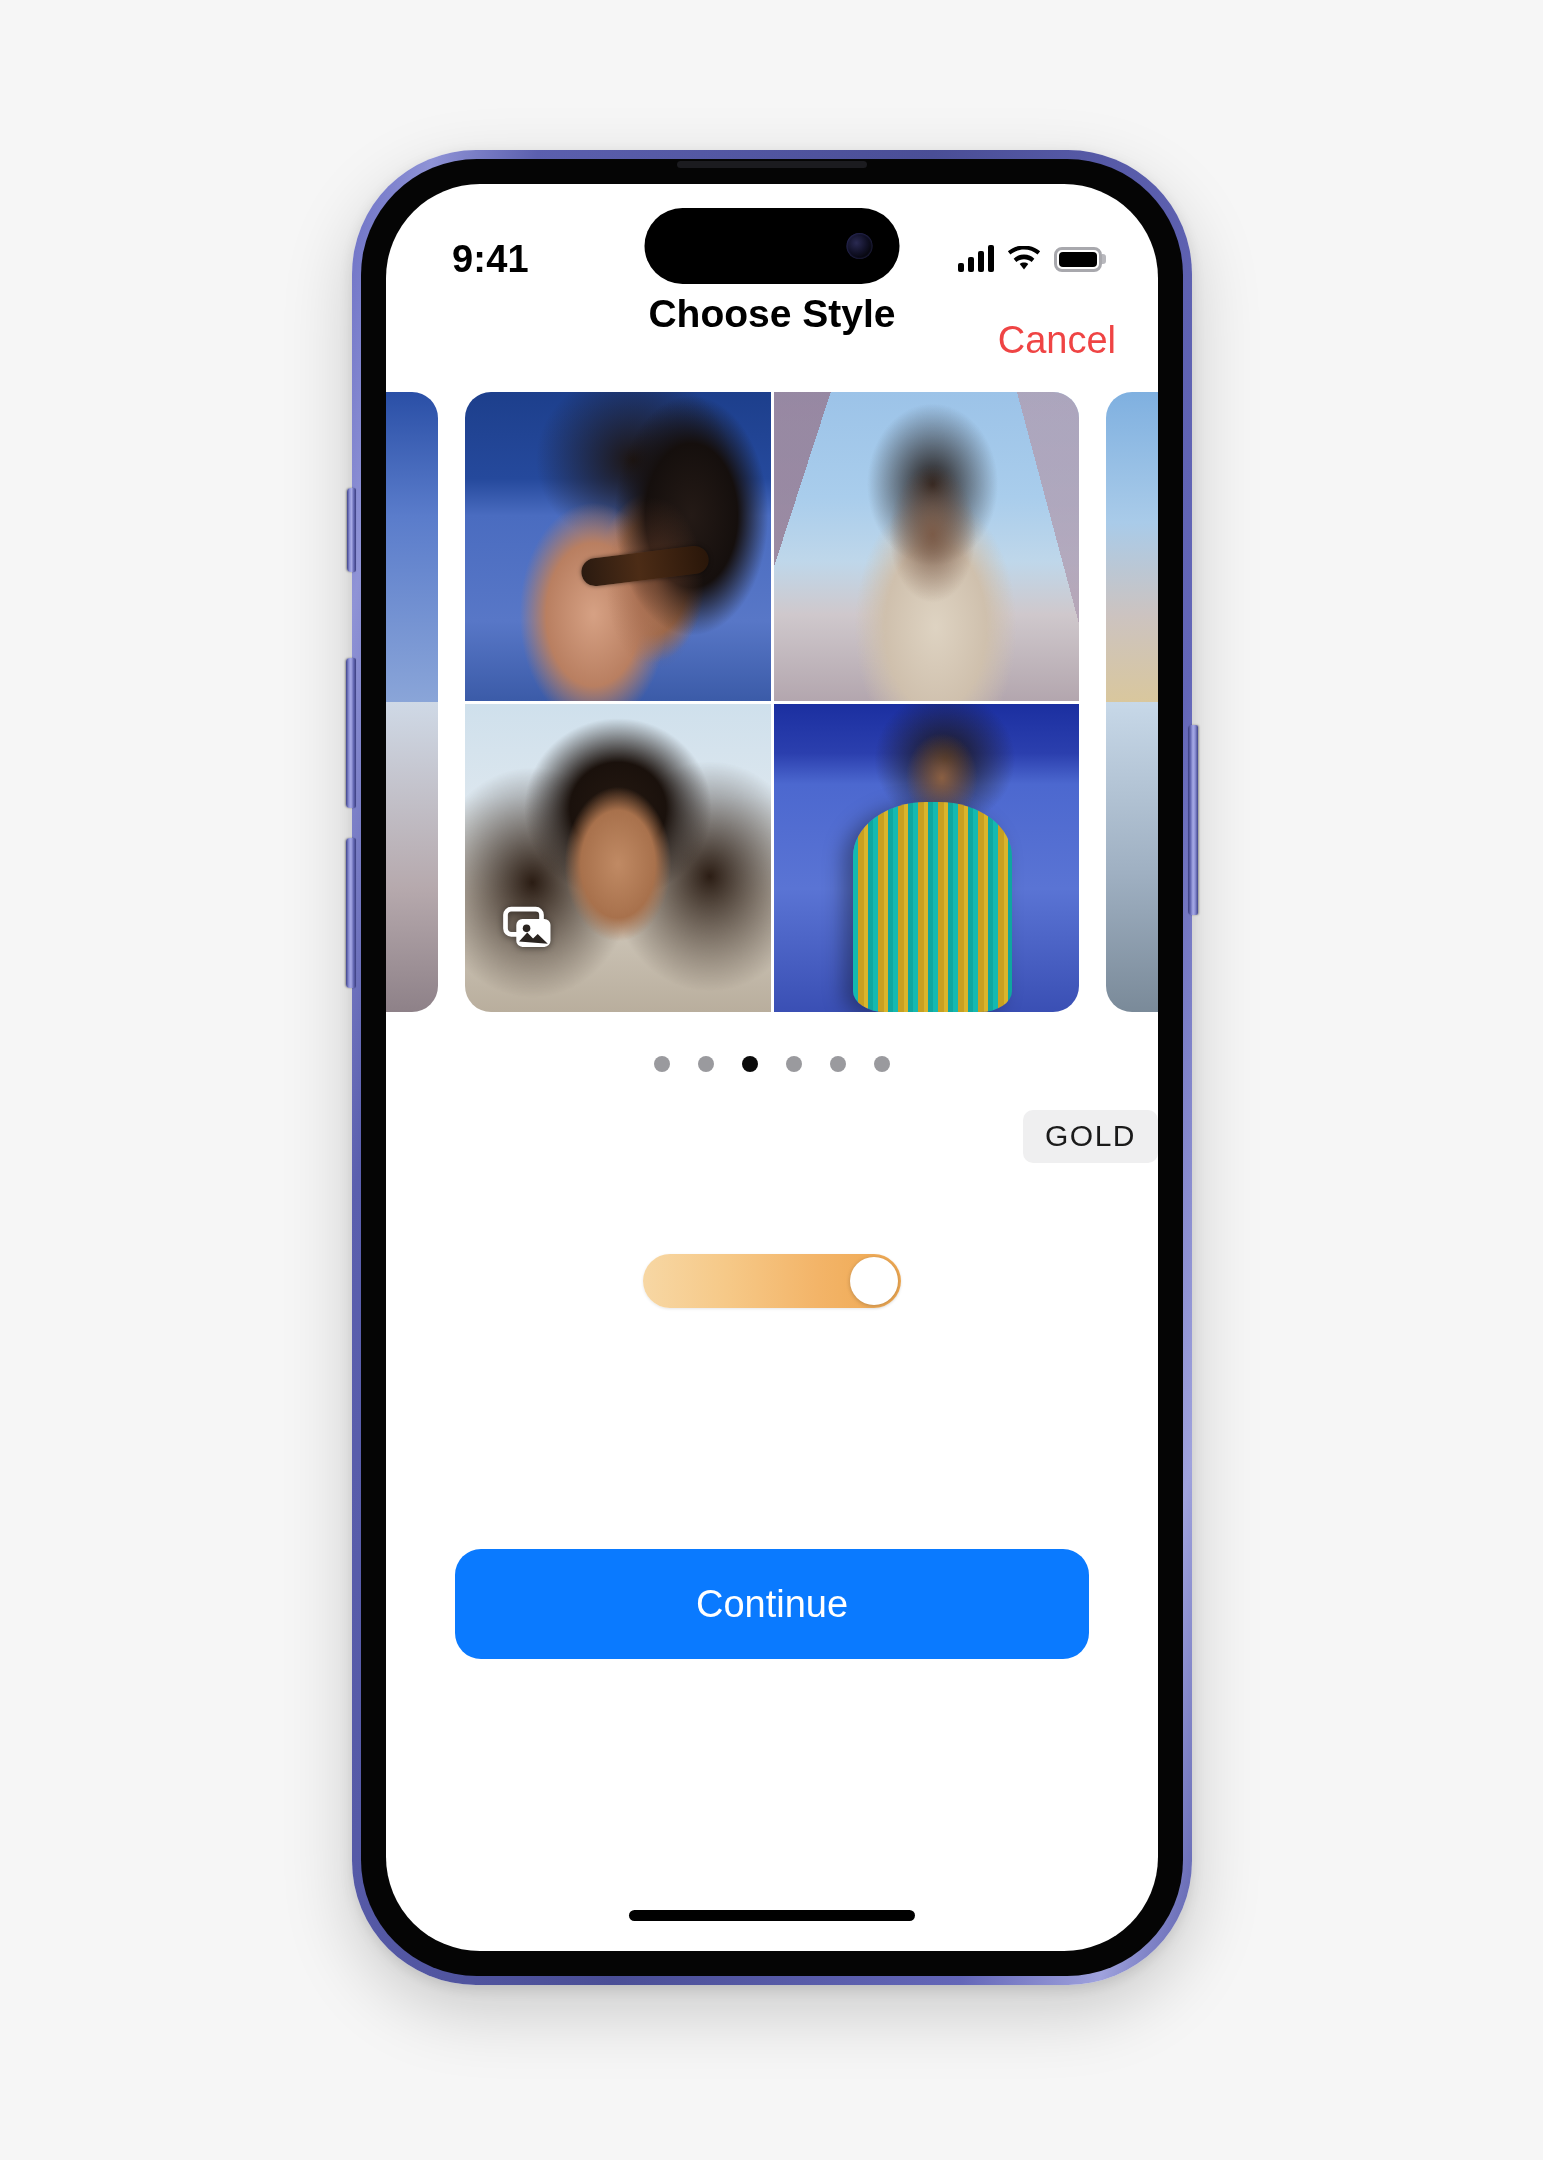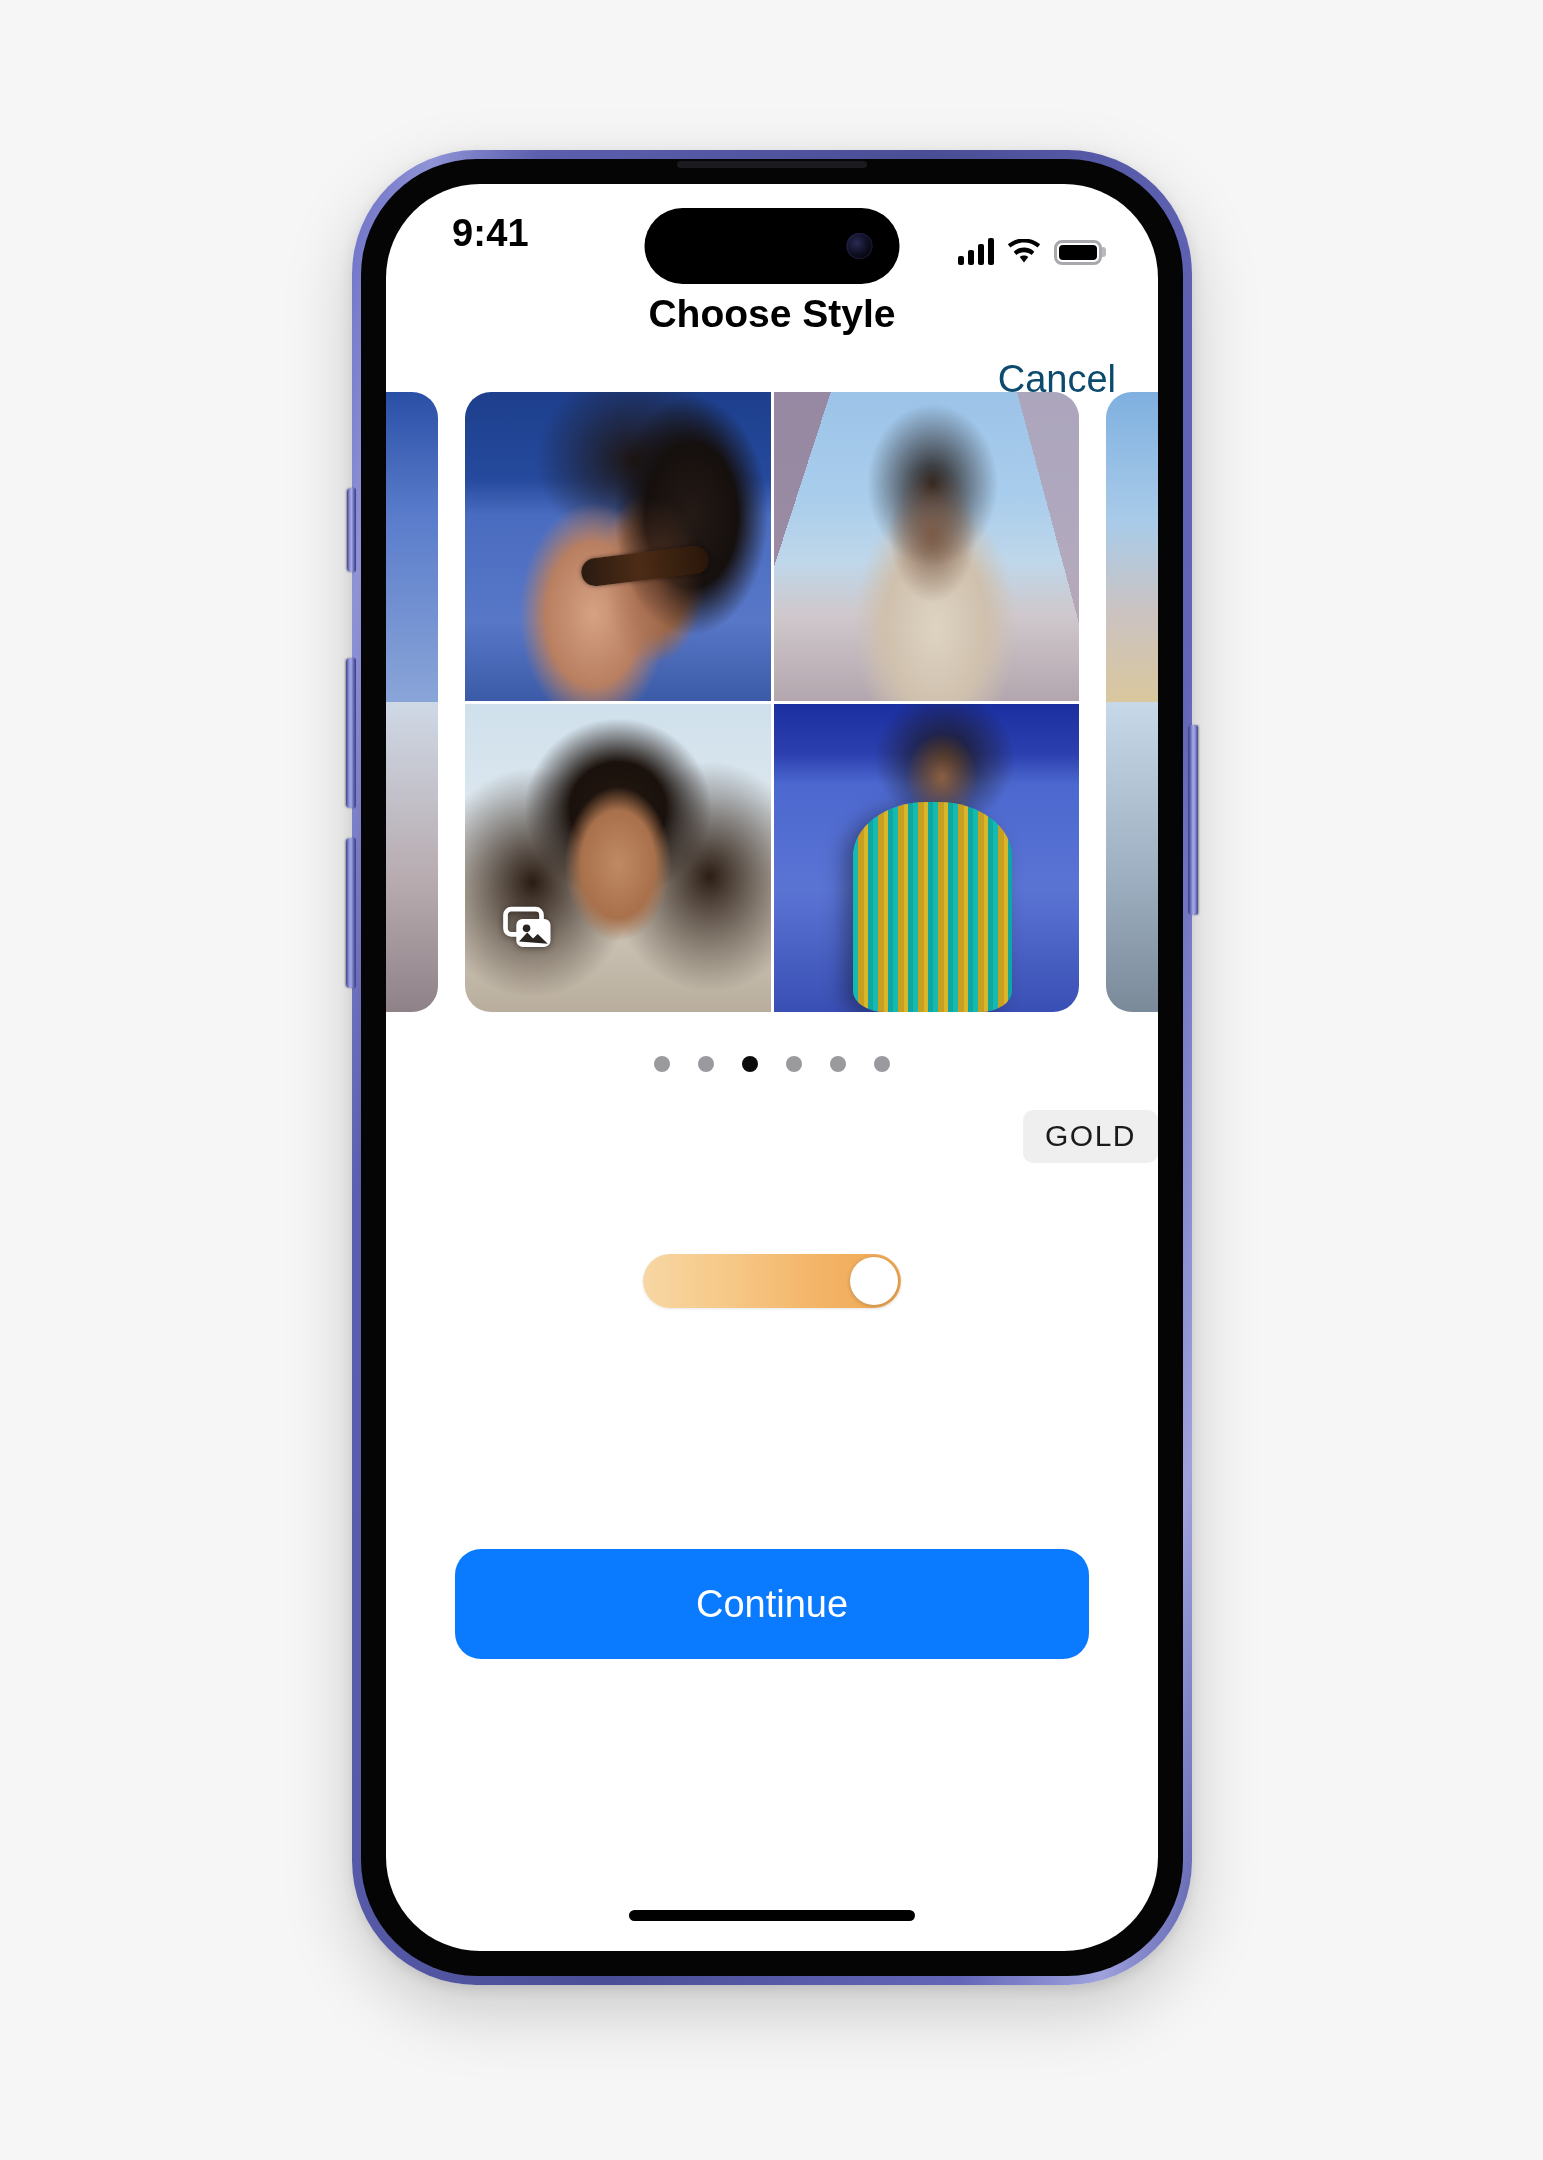--- a/index.html
+++ b/index.html
@@ -44,22 +44,22 @@
     background:linear-gradient(270deg,#40438a 0%,#8f93d8 30%,#a7aae6 50%,#6569b4 75%,#3b3e80 100%);
     box-shadow:1px 0 2px rgba(0,0,0,.35); }
   .speaker-slit {
     position:absolute; left:50%; transform:translateX(-50%); top:2px;
     width:190px; height:7px; border-radius:4px;
     background:#1b1b1f;
   }
 
   
   .statusbar {
-    position:absolute; left:0; top:0; width:100%; height:108px;
-    display:flex; justify-content:space-between;
+    position:absolute; left:0; top:7px; width:100%; height:108px;
+    display:flex; align-items:center; justify-content:space-between;
     padding:28px 56px 0 66px;
   }
   .clock { font-size:38px; font-weight:bold; color:#000; letter-spacing:.2px; }
   .status-right { display:flex; align-items:center; gap:13px; }
   .bars { display:flex; align-items:flex-end; gap:4px; height:26px; }
   .bars i { display:block; width:6px; background:#000; border-radius:2px; }
   .bars i:nth-child(1){ height:9px; }
   .bars i:nth-child(2){ height:15px; }
   .bars i:nth-child(3){ height:21px; }
   .bars i:nth-child(4){ height:27px; }
@@ -87,21 +87,21 @@
   }
 
   
   .navbar {
     position:absolute; left:0; top:108px; width:100%; height:96px;
     display:flex; align-items:flex-start; justify-content:center;
   }
   .nav-title { font-size:39px; font-weight:bold; color:#000; }
   .nav-cancel {
     position:absolute; right:42px; top:50%; transform:translateY(-50%);
-    font-size:38px; color:#0c4a6e;margin-top:39px;
+    font-size:38px; color:#ef4444;
   }
 
   
   .carousel {
     position:absolute; left:0; top:208px; width:100%; height:620px;
     display:flex; align-items:center; justify-content:center;
   }
   .card-peek {
     position:absolute; top:0; width:78px; height:620px;
     border-radius:26px; overflow:hidden;

